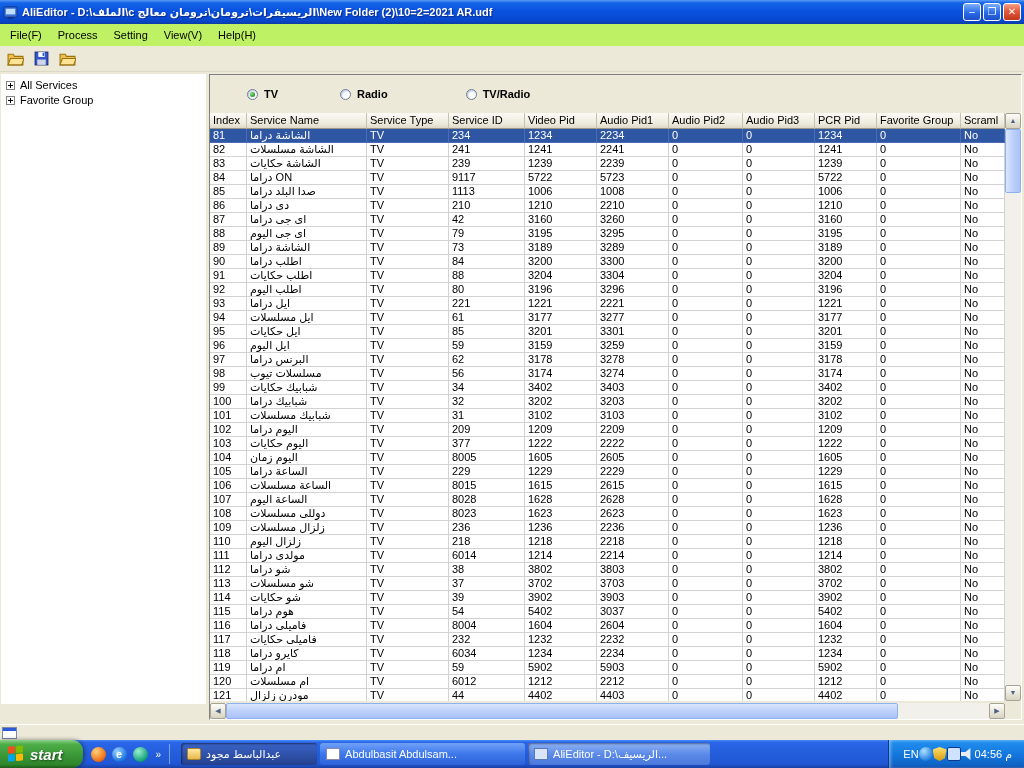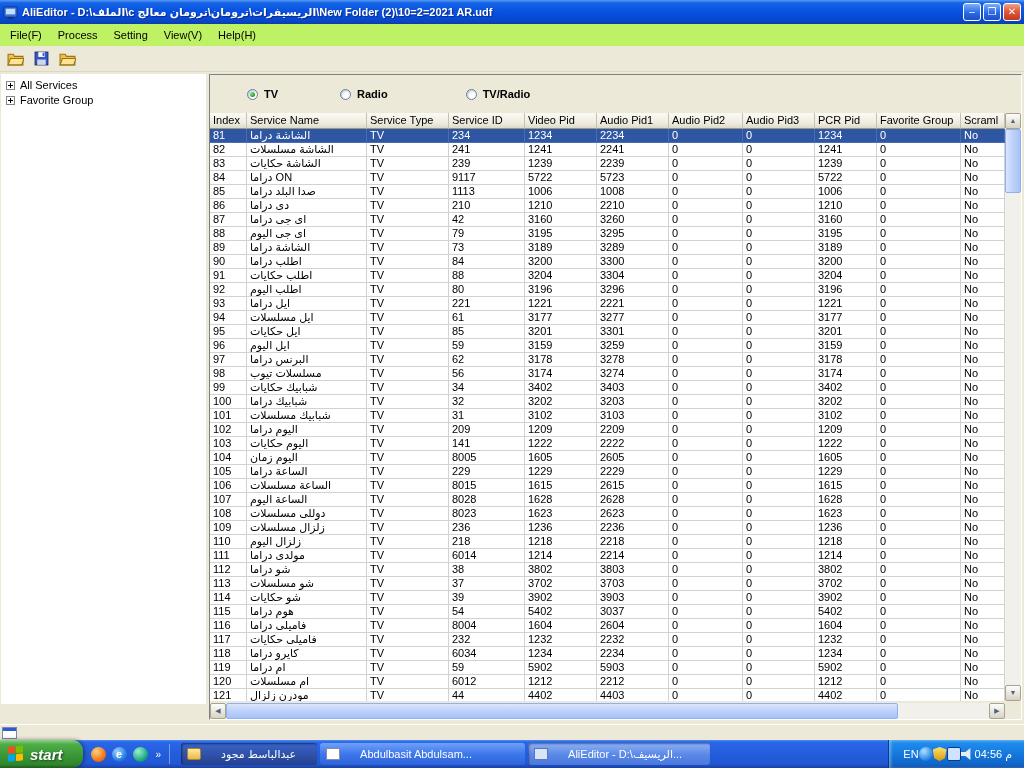--- a/index.html
+++ b/index.html
@@ -86,21 +86,21 @@
   .winflag i:nth-child(1){background:#f34f1c;} .winflag i:nth-child(2){background:#7fbc00;}
   .winflag i:nth-child(3){background:#01a6f0;} .winflag i:nth-child(4){background:#ffba01;}
   .winflag i { border-radius:1px; }
   .quick { display:flex; align-items:center; gap:6px; padding:0 6px 0 8px; }
   .ql-ico { width:15px; height:15px; border-radius:50%; }
   .ql-1 { background:radial-gradient(circle at 35% 30%, #ffd27a, #f06a10 70%, #b03a00); }
   .ql-2 { background:radial-gradient(circle at 35% 30%, #9ad0ff, #1a74e0 70%, #0a4aa0); color:#fff; font-size:11px; font-weight:bold; text-align:center; line-height:15px; }
   .ql-3 { background:radial-gradient(circle at 35% 30%, #9af0d0, #12a078 70%, #066a4e); }
   .ql-chev { color:#fff; font-size:10px; padding-left:2px; }
   .ql-div { width:1px; height:20px; background:rgba(255,255,255,.4); margin:0 2px; }
-  .task-btn { height:22px; margin-left:3px; display:flex; align-items:center; gap:20px; padding:0 6px; border-radius:3px;
+  .task-btn { height:22px; margin-left:3px; display:flex; align-items:center; gap:5px; padding:0 6px; border-radius:3px;
     color:#fff; white-space:nowrap; overflow:hidden; flex:0 0 auto; }
   .task-btn span { overflow:hidden; text-overflow:ellipsis; }
   .task-btn.b0 { width:136px; background:linear-gradient(180deg,#3a64c8,#25418f); box-shadow:inset 1px 1px 2px rgba(0,0,0,.5); }
   .task-btn.b1 { width:205px; background:linear-gradient(180deg,#71a1f6,#3c78ec 50%,#2f62d8); }
   .task-btn.b2 { width:182px; background:linear-gradient(180deg,#8fb3f2,#5c8ae8 50%,#4a78dc); box-shadow:inset 1px 1px 2px rgba(0,0,40,.45); }
   .tbico { width:14px; height:12px; flex:0 0 14px; }
   .tbico.folder { background:linear-gradient(180deg,#ffe9a0,#e8b84a); border:1px solid #a8832a; border-radius:1px 2px 2px 2px; }
   .tbico.page { background:#fff; border:1px solid #88a; }
   .tbico.app { background:#d8e4f8; border:1px solid #5a78b8; }
   .tray { margin-left:auto; height:28px; display:flex; align-items:center; padding:0 12px 0 14px;
@@ -493,21 +493,21 @@
                   <span class="cell c6">0</span>
                   <span class="cell c7">0</span>
                   <span class="cell c8">1209</span>
                   <span class="cell c9">0</span>
                   <span class="cell c10">No</span>
                 </div>
                 <div class="trow">
                   <span class="cell c0">103</span>
                   <span class="cell c1">اليوم حكايات</span>
                   <span class="cell c2">TV</span>
-                  <span class="cell c3">141</span>
+                  <span class="cell c3">377</span>
                   <span class="cell c4">1222</span>
                   <span class="cell c5">2222</span>
                   <span class="cell c6">0</span>
                   <span class="cell c7">0</span>
                   <span class="cell c8">1222</span>
                   <span class="cell c9">0</span>
                   <span class="cell c10">No</span>
                 </div>
                 <div class="trow">
                   <span class="cell c0">104</span>

